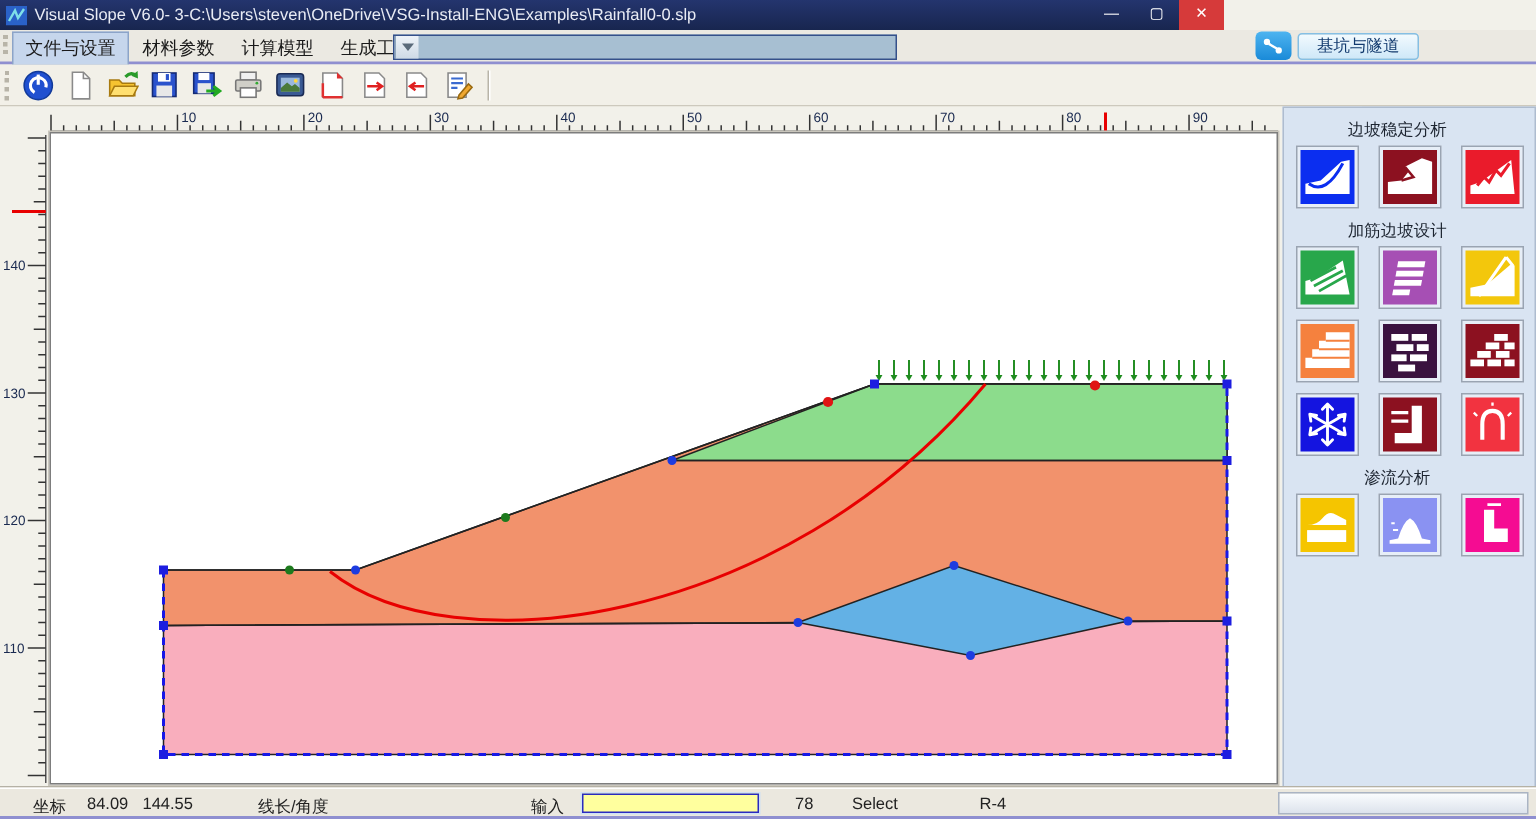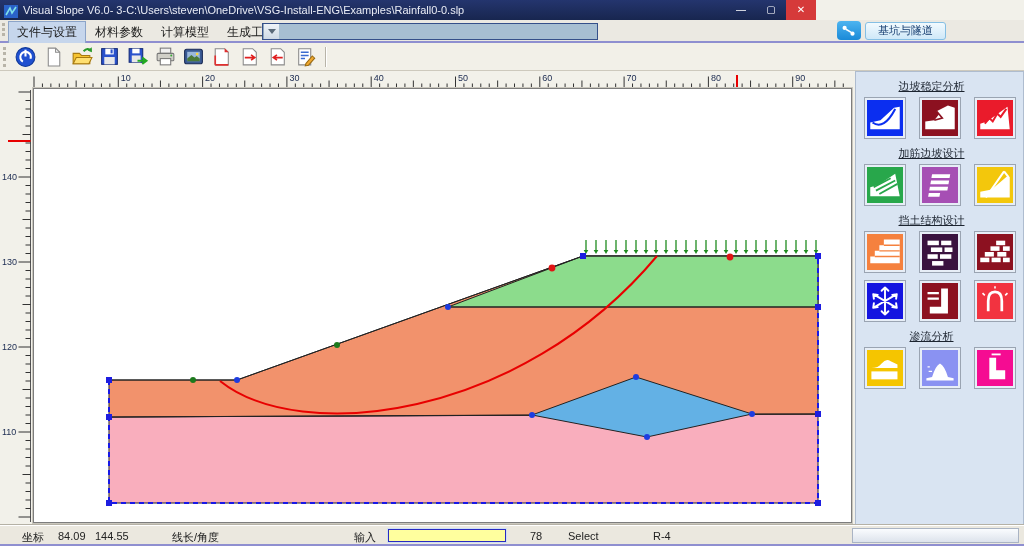--- a/index.html
+++ b/index.html
@@ -43,21 +43,21 @@
   
   .workspace{position:absolute;left:0;top:71px;width:908px;height:454px;background:#f2f1ea;}
   .rulertop{position:absolute;left:0;top:1px;width:852px;height:16px;}
   .rulerleft{position:absolute;left:0;top:17px;width:32px;height:435px;}
   .canvas{position:absolute;left:33px;top:17px;width:819px;height:435px;background:#fff;
           border:1px solid #7d7d7d;box-shadow:0 0 0 1px #c9c6bc;}
   .canvas svg{position:absolute;left:0;top:0;}
   
   .sidepanel{position:absolute;left:855px;top:0;width:169px;height:454px;background:#d9e4f2;
              border:1px solid #aebccf;padding-top:4px;}
-  .sect-title{font-size:11px;color:#1c2430;text-align:center;margin:3px 16px 3px 0;white-space:nowrap;text-decoration:underline;}
+  .sect-title{font-size:11px;color:#1c2430;text-align:center;margin:3px 16px 3px 0;white-space:nowrap;}
   .tilerow{display:flex;justify-content:center;gap:13px;margin-bottom:7px;}
   .tile{width:42px;height:42px;border:1px solid #9aa4b2;background:#e7eef7;padding:2px;cursor:pointer;}
   .tile-in{width:100%;height:100%;display:flex;align-items:center;justify-content:center;}
   
   .statusbar{position:absolute;left:0;top:525px;width:1024px;height:21px;background:#ebe8df;
              border-top:1px solid #fff;box-shadow:0 -1px 0 #b5b1a5;font-size:11px;color:#222;
              border-bottom:2px solid #8f8fd0;}
   .sb{position:absolute;top:4px;white-space:nowrap;}
   .sb-input{position:absolute;left:388px;top:3px;width:118px;height:13px;background:#ffff9e;
             border:1px solid #2a2ac0;box-shadow:0 0 0 1px #cfe0f4;font-size:10px;padding:0 2px;
@@ -498,21 +498,20 @@
             </div>
             <div class="tile">
               <div class="tile-in" style="background: rgb(243, 199, 12);">
                 <svg viewBox="0 0 30 30" width="34" height="34">
                   <path d="M2 26 L2 21 L12 19 L26 7 L28 8 L28 26 Z" fill="#fff"></path>
                   <path d="M7 26 L23 3 M23 3 L27 8" stroke="#fff" stroke-width="1.8" fill="none"></path>
                 </svg>
               </div>
             </div>
           </div>
-          <div class="sect-title">挡土结构设计</div>
           <div class="tilerow">
             <div class="tile">
               <div class="tile-in" style="background: rgb(245, 129, 62);">
                 <svg viewBox="0 0 30 30" width="34" height="34">
                   <path d="M28 25 L28 4 L14 4 L14 9 L10 9 L10 14 L6 14 L6 19 L2 19 L2 25 Z" fill="#fff"></path>
                   <path d="M14 9 H28 M10 14 H28 M6 19 H28" stroke="#f5813e" stroke-width="1.2"></path>
                 </svg>
               </div>
             </div>
             <div class="tile">

